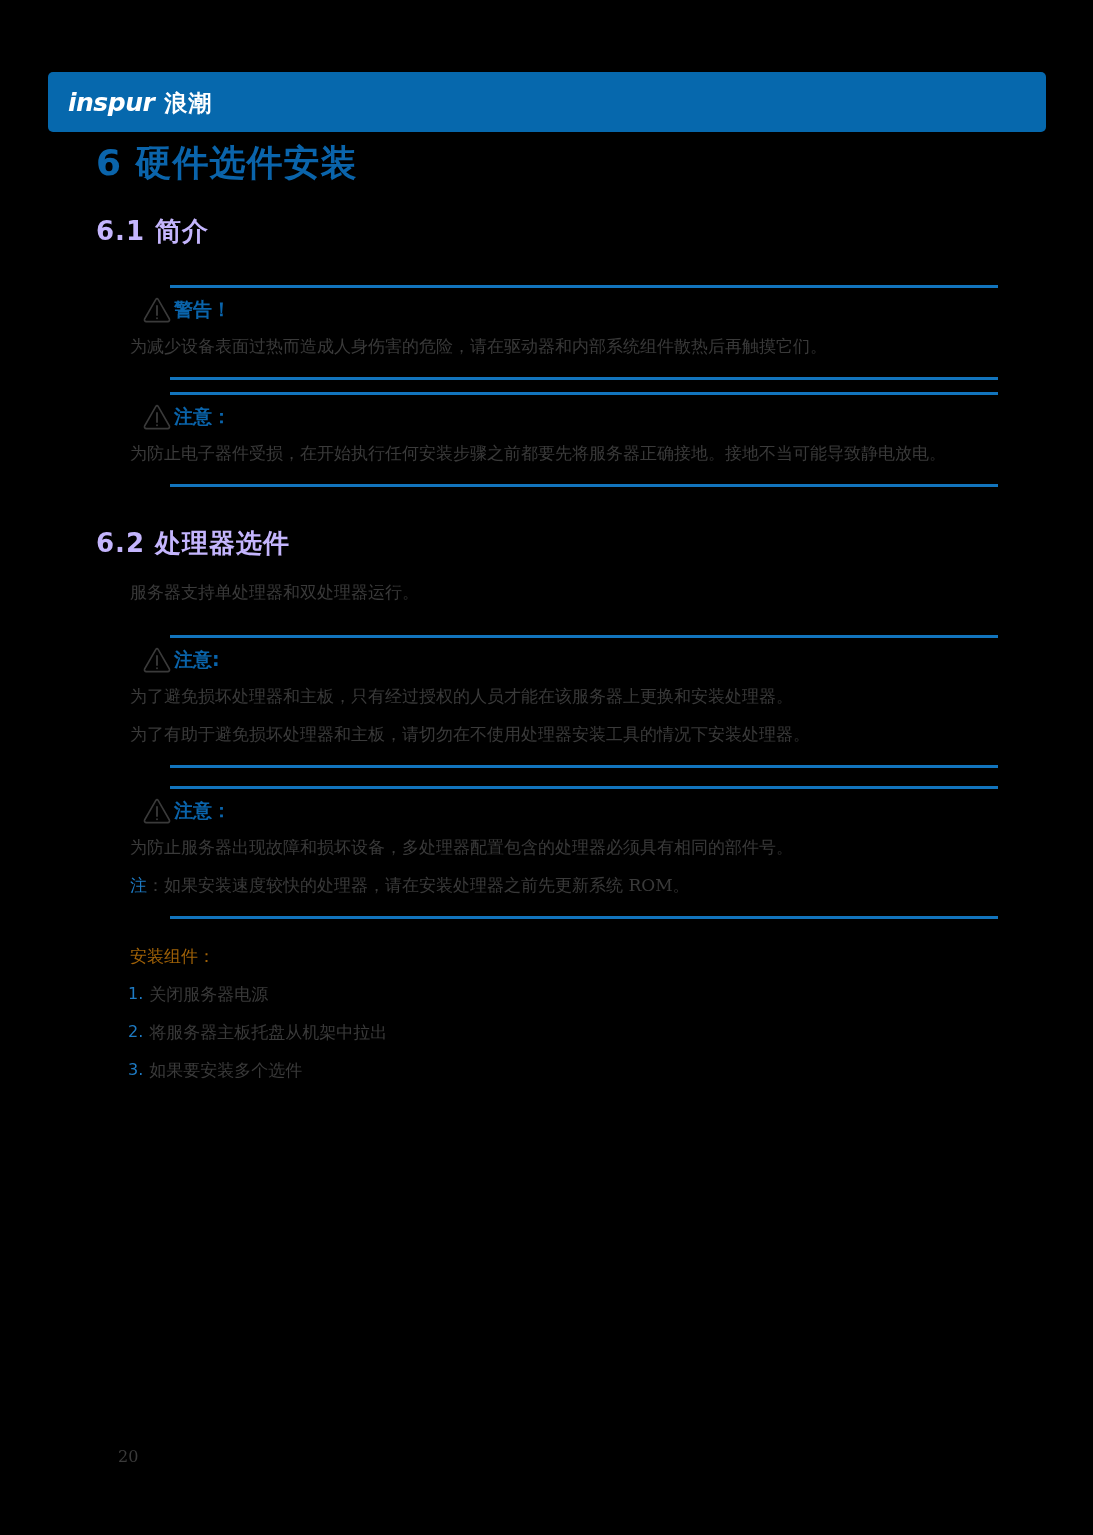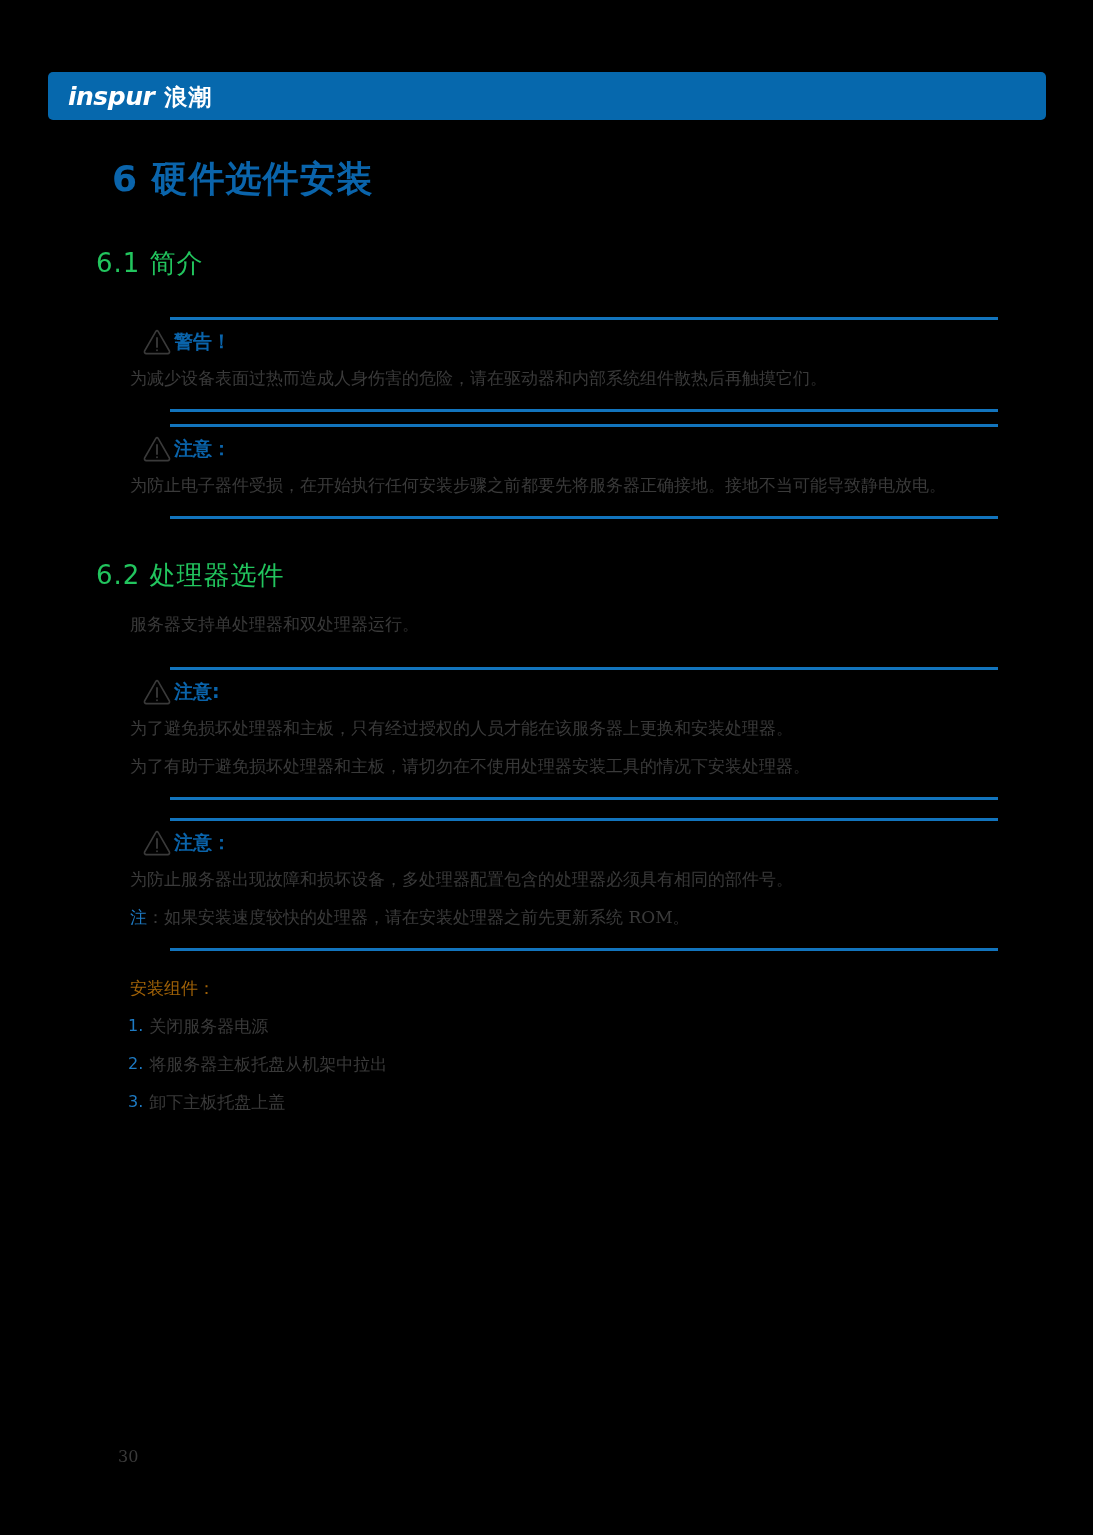--- a/index.html
+++ b/index.html
@@ -20,21 +20,21 @@
     inset: 0;
     background: #000000;
   }
 
   
   .header-banner {
     position: absolute;
     left: 48px;
     top: 72px;
     width: 998px;
-    height: 48px;
+    height: 60px;
     background: #0668ad;
     border-radius: 5px;
   }
   .logo-wrap {
     position: absolute;
     left: 20px;
     top: 50%;
     transform: translateY(-50%);
     display: flex;
     align-items: baseline;
@@ -60,33 +60,33 @@
 
   
   .content {
     position: absolute;
     left: 96px;
     top: 140px;
     width: 902px;
   }
 
   h1.chapter-title {
-    margin: 16px;
+    margin: 0;
     font-size: 36px;
     font-weight: 700;
     color: #0a64ab;
     letter-spacing: 1px;
     line-height: 1.25;
   }
 
   h2.section-title {
     margin: 0;
     font-size: 26px;
-    font-weight: 400;
-    color: #22c55e;
+    font-weight: 700;
+    color: #c4b5fd;
     letter-spacing: 1px;
     line-height: 1.3;
   }
 
   .body-text {
     font-family: "DejaVu Serif", "Liberation Serif", serif;
     font-size: 17px;
     line-height: 38px;
     color: #3a3a3a;
     text-indent: 2em;
@@ -291,22 +291,22 @@
         <li>
           <span class="num">1.</span>
           <span>关闭服务器电源</span>
         </li>
         <li>
           <span class="num">2.</span>
           <span>将服务器主板托盘从机架中拉出</span>
         </li>
         <li>
           <span class="num">3.</span>
-          <span>卸下主板托盘上盖</span>
+          <span>如果要安装多个选件</span>
         </li>
       </ol>
     </div>
 
   </div>
 
-  <div class="page-number">30</div>
+  <div class="page-number">20</div>
 
 </div>
 
 </body></html>

